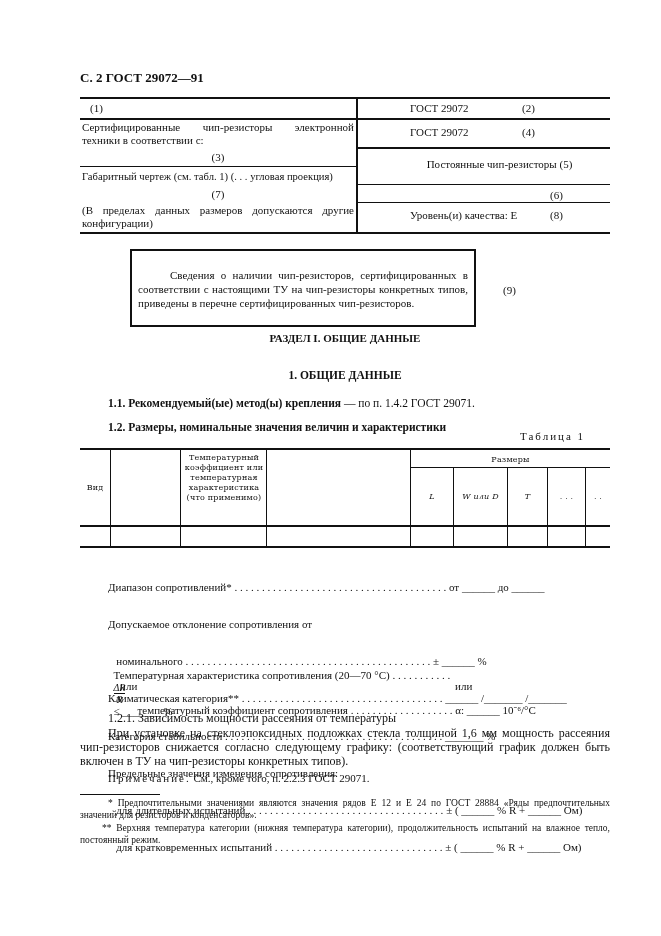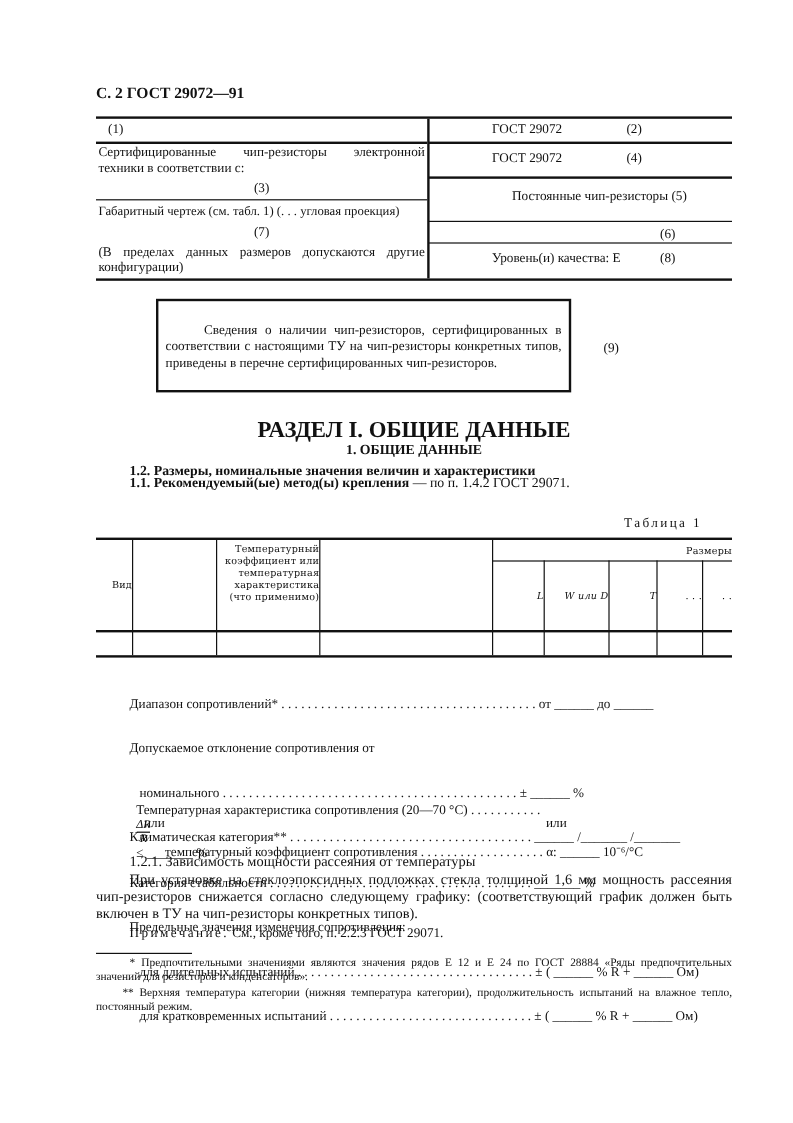--- a/index.html
+++ b/index.html
@@ -21,21 +21,21 @@
   .box9 .ind { text-indent: 32px; }
   .label9 { left: 503px; top: 284px; font-size: 11px; }
 
   .sec { left: 80px; width: 530px; text-align: center; font-weight: bold; }
   .p { font-size: 11.5px; line-height: 14px; }
   .b { font-weight: bold; }
 
   
   .t1 { left: 80px; top: 448px; width: 530px; height: 96px; border-top: 2px solid #111; border-bottom: 2px solid #111; }
   .t1 .v { position: absolute; top: 0; bottom: 0; border-left: 1.5px solid #111; }
-  .t1 .hc { position: absolute; font-size: 8px; line-height: 10px; text-align: right; font-family: "DejaVu Serif", serif; letter-spacing: 0.2px; }
+  .t1 .hc { position: absolute; font-size: 8px; line-height: 10px; text-align: center; font-family: "DejaVu Serif", serif; letter-spacing: 0.2px; }
   .t1 .rowline { position: absolute; left: 0; right: 0; top: 75px; border-top: 2px solid #111; }
   .t1 .subline { position: absolute; left: 330px; right: 0; top: 17px; border-top: 1.5px solid #111; }
 
   .list { left: 108px; font-size: 11px; line-height: 12.4px; white-space: pre; }
   .frac { display: inline-block; text-align: center; vertical-align: middle; font-style: italic; font-size: 10px; line-height: 11px; }
   .frac .num { border-bottom: 1px solid #111; display: block; }
   .foot { font-size: 9.5px; line-height: 12px; }
   .rule { left: 80px; top: 794px; width: 80px; border-top: 1px solid #111; }
   .spaced { letter-spacing: 2px; }
 </style>
@@ -68,26 +68,26 @@
   <div class="hline" style="left:277px;right:0;top:103px;"></div>
   <div class="cell" style="left:330px;top:110px;">Уровень(и) качества: Е</div>
   <div class="cell" style="left:470px;top:110px;">(8)</div>
 </div>
 
 <div class="abs box9">
   <div class="ind">Сведения о наличии чип-резисторов, сертифицированных в соответствии с настоящими ТУ на чип-резисторы конкретных типов, приведены в перечне сертифицированных чип-резисторов.</div>
 </div>
 <div class="abs label9">(9)</div>
 
-<div class="abs sec" style="top:348px;font-size:19px;">РАЗДЕЛ I. ОБЩИЕ ДАННЫЕ</div>
+<div class="abs sec" style="top:332px;font-size:11px;">РАЗДЕЛ I. ОБЩИЕ ДАННЫЕ</div>
 <div class="abs sec" style="top:369px;font-size:11.5px;">1. ОБЩИЕ ДАННЫЕ</div>
 <div class="abs p" style="left:108px;top:396px;">
   <span class="b">1.1. Рекомендуемый(ые) метод(ы) крепления</span><span> — по п. 1.4.2 ГОСТ 29071.</span>
 </div>
-<div class="abs p b" style="left:108px;top:386px;">1.2. Размеры, номинальные значения величин и характеристики</div>
+<div class="abs p b" style="left:108px;top:420px;">1.2. Размеры, номинальные значения величин и характеристики</div>
 <div class="abs p spaced" style="left:520px;top:429px;font-size:11px;">Таблица 1</div>
 
 <div class="abs t1">
   <div class="v" style="left:30px;"></div>
   <div class="v" style="left:100px;"></div>
   <div class="v" style="left:186px;"></div>
   <div class="v" style="left:330px;"></div>
   <div class="v" style="left:373px;top:17px;"></div>
   <div class="v" style="left:427px;top:17px;"></div>
   <div class="v" style="left:467px;top:17px;"></div>

